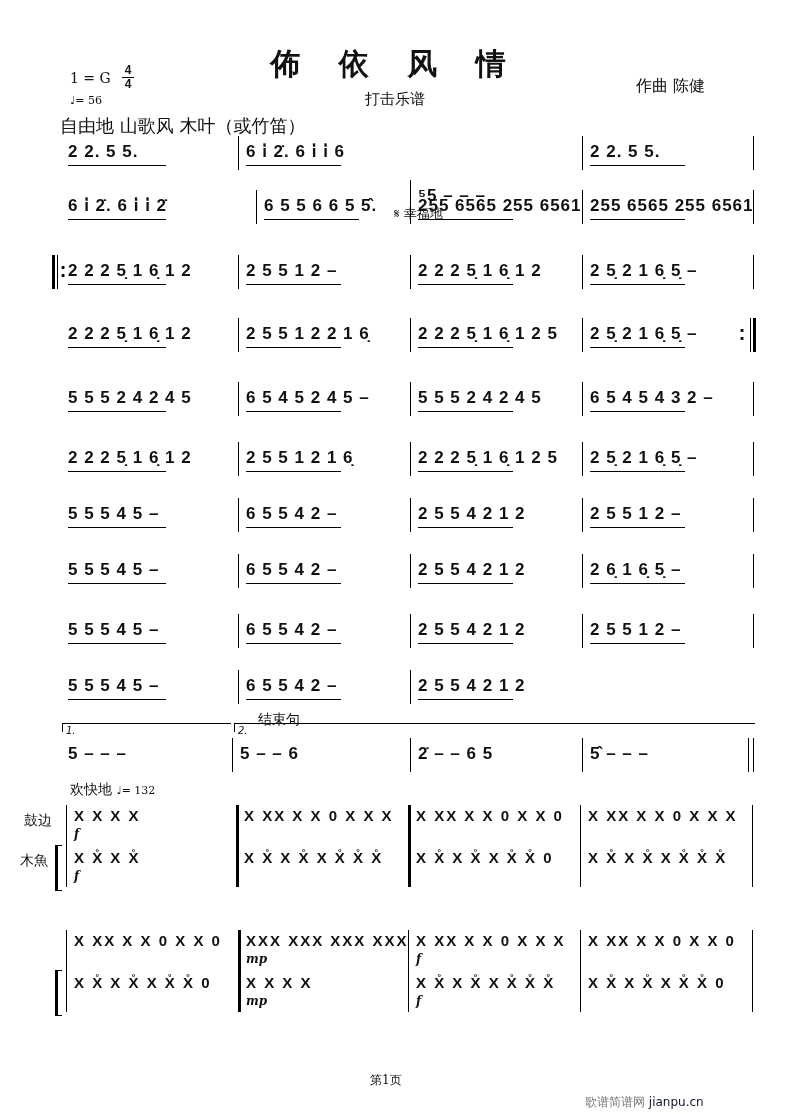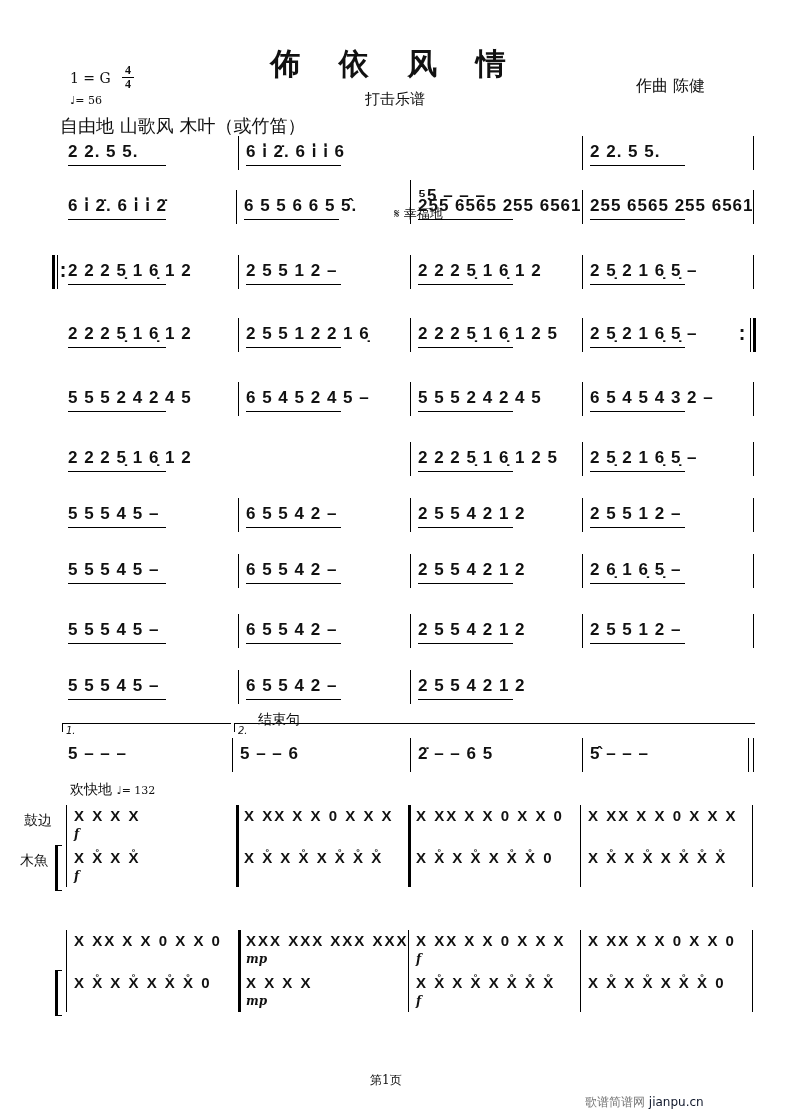--- a/index.html
+++ b/index.html
@@ -5,21 +5,21 @@
   html, body { margin:0; padding:0; background:#fff; }
   body { width:790px; height:1119px; position:relative; overflow:hidden;
          font-family:"DejaVu Sans", "Liberation Sans", sans-serif; color:#111; }
   .abs { position:absolute; }
   .title { left:0; width:790px; top:44px; text-align:center; font-size:30px; letter-spacing:14px;
            font-family:"DejaVu Serif", serif; font-weight:bold; }
   .subtitle { left:0; width:790px; top:90px; text-align:center; font-size:15px; }
   .composer { left:636px; top:76px; font-size:16px; }
   .key { left:70px; top:70px; font-size:14px; font-family:"DejaVu Serif", serif; }
   .timesig { left:122px; top:64px; font-size:12px; font-weight:bold; line-height:13px; text-align:center;
-             font-family:Liberation Serif, serif; }
+             font-family:Liberation Sans, sans-serif; }
   .timesig .bar { display:block; width:12px; border-top:1px solid #000; }
   .tempo1 { left:70px; top:94px; font-size:11px; font-family:"DejaVu Serif", serif; }
   .intro { left:60px; top:114px; font-size:18px; }
   .line { position:absolute; left:60px; width:700px; height:44px; }
   .measure { position:absolute; top:0; height:44px; }
   .notes { position:absolute; top:6px; left:8px; white-space:nowrap; font-weight:bold; font-size:17px;
            letter-spacing:1px; font-family:"Liberation Sans", sans-serif; }
   .bar-l { position:absolute; top:0; left:0; width:1px; height:34px; background:#000; }
   .bar-r { position:absolute; top:0; right:0; width:1px; height:34px; background:#000; }
   .rep-start { position:absolute; left:-8px; top:0; width:3px; height:34px; background:#000; }
@@ -84,21 +84,21 @@
         <div class="bar-r"></div>
         <div class="notes">2  2.    5  5.</div>
         <div class="ul1" style="left: 8px; width: 94.6px;"></div>
       </div>
     </div>
     <div class="line" style="top: 190px;">
       <div class="measure" style="left: 0px; width: 178px;">
         <div class="notes">6 i̇ 2̇.  6 i̇ i̇   2̇</div>
         <div class="ul1" style="left: 8px; width: 97.9px;"></div>
       </div>
-      <div class="measure" style="left: 176px; width: 172px;">
+      <div class="measure" style="left: 196px; width: 172px;">
         <div class="bar-l"></div>
         <div class="notes">6 5 5  6  6 5 5̂.</div>
         <div class="ul1" style="left: 8px; width: 94.6px;"></div>
       </div>
       <div class="measure" style="left: 350px; width: 172px;">
         <div class="bar-l"></div>
         <div class="notes">255 6565 255 6561</div>
         <div class="ul1" style="left: 8px; width: 94.6px;"></div>
       </div>
       <div class="measure" style="left: 522px; width: 172px;">
@@ -176,20 +176,25 @@
         <div class="bar-l"></div>
         <div class="bar-r"></div>
         <div class="notes">6 5  4 5 4 3 2   –</div>
         <div class="ul1" style="left: 8px; width: 94.6px;"></div>
       </div>
     </div>
     <div class="line" style="top: 442px;">
       <div class="measure" style="left: 0px; width: 178px;">
         <div class="notes">2 2   2 5̣  1 6̣ 1 2</div>
         <div class="ul1" style="left: 8px; width: 97.9px;"></div>
+      </div>
+      <div class="measure" style="left: 178px; width: 172px;">
+        <div class="bar-l"></div>
+        <div class="notes">2 5   5 1  2 1   6̣</div>
+        <div class="ul1" style="left: 8px; width: 94.6px;"></div>
       </div>
       <div class="measure" style="left: 350px; width: 172px;">
         <div class="bar-l"></div>
         <div class="notes">2 2  2 5̣  1 6̣ 1  2 5</div>
         <div class="ul1" style="left: 8px; width: 94.6px;"></div>
       </div>
       <div class="measure" style="left: 522px; width: 172px;">
         <div class="bar-l"></div>
         <div class="bar-r"></div>
         <div class="notes">2 5̣   2 1 6̣  5̣   –</div>

